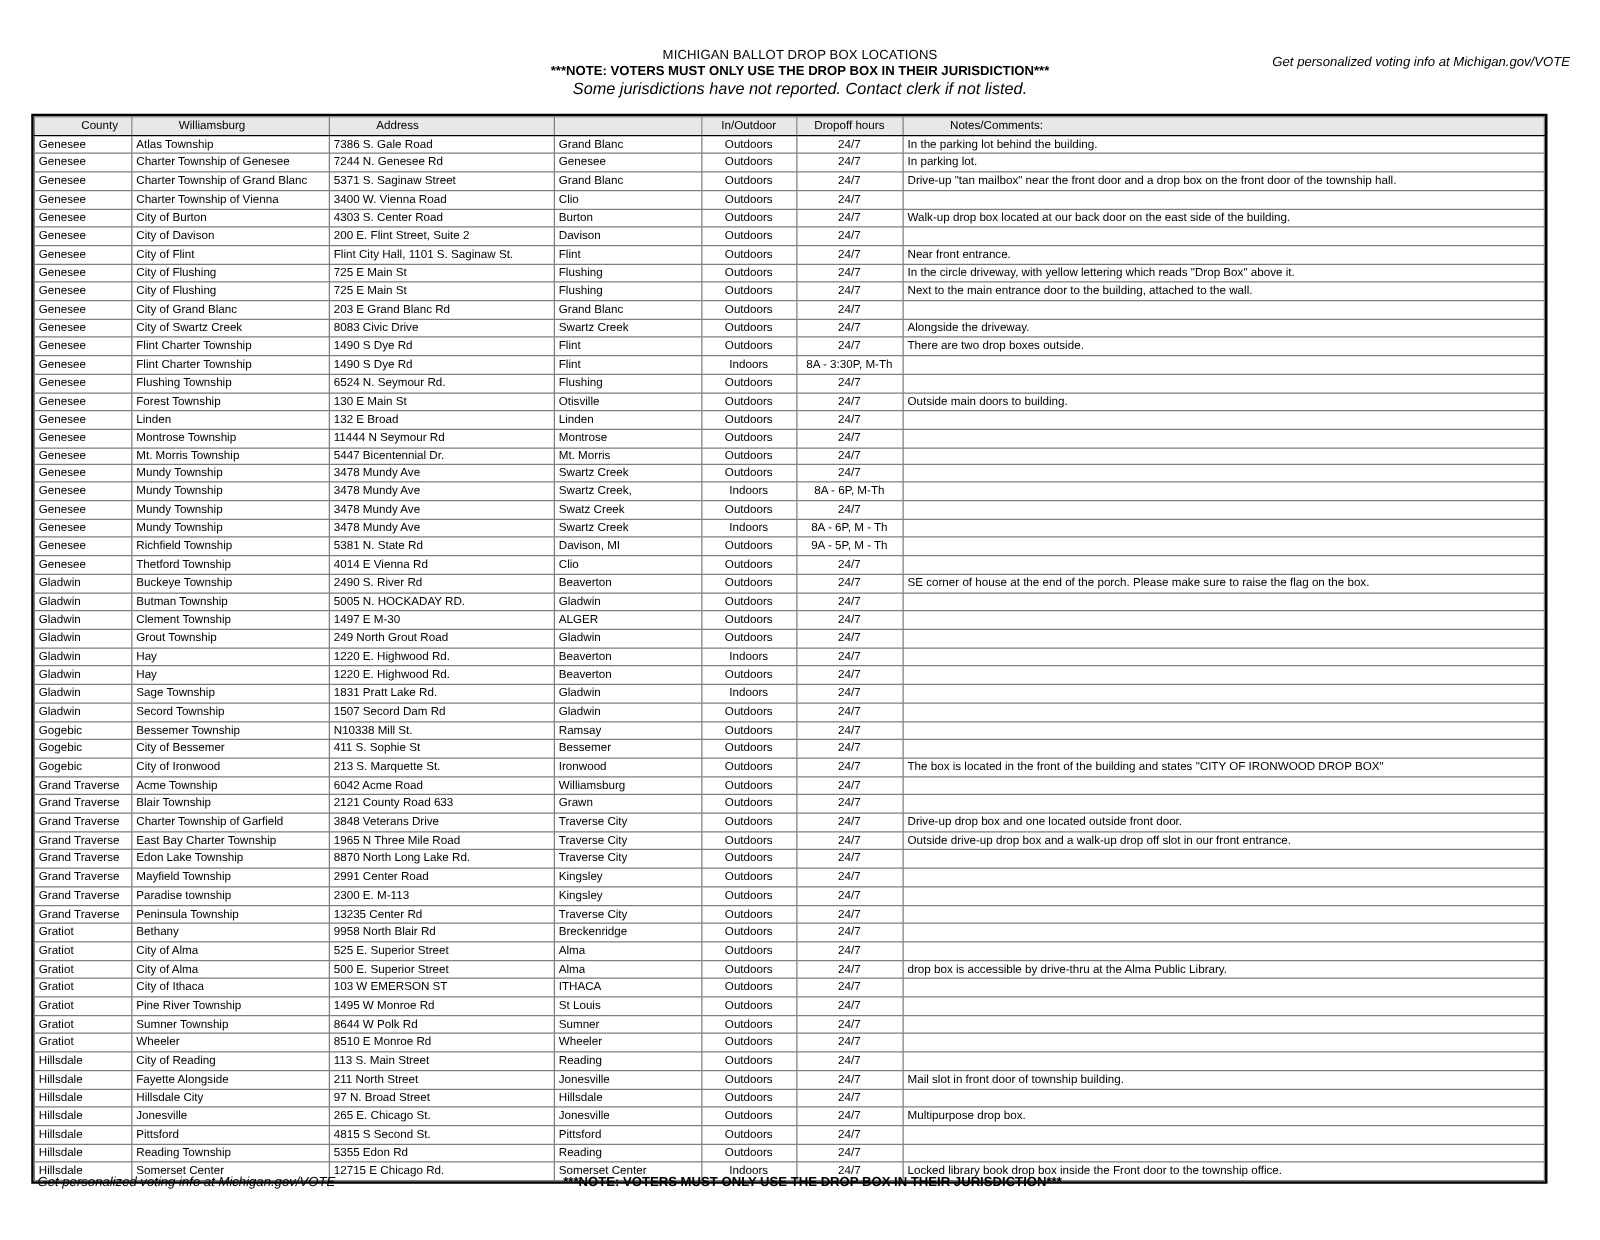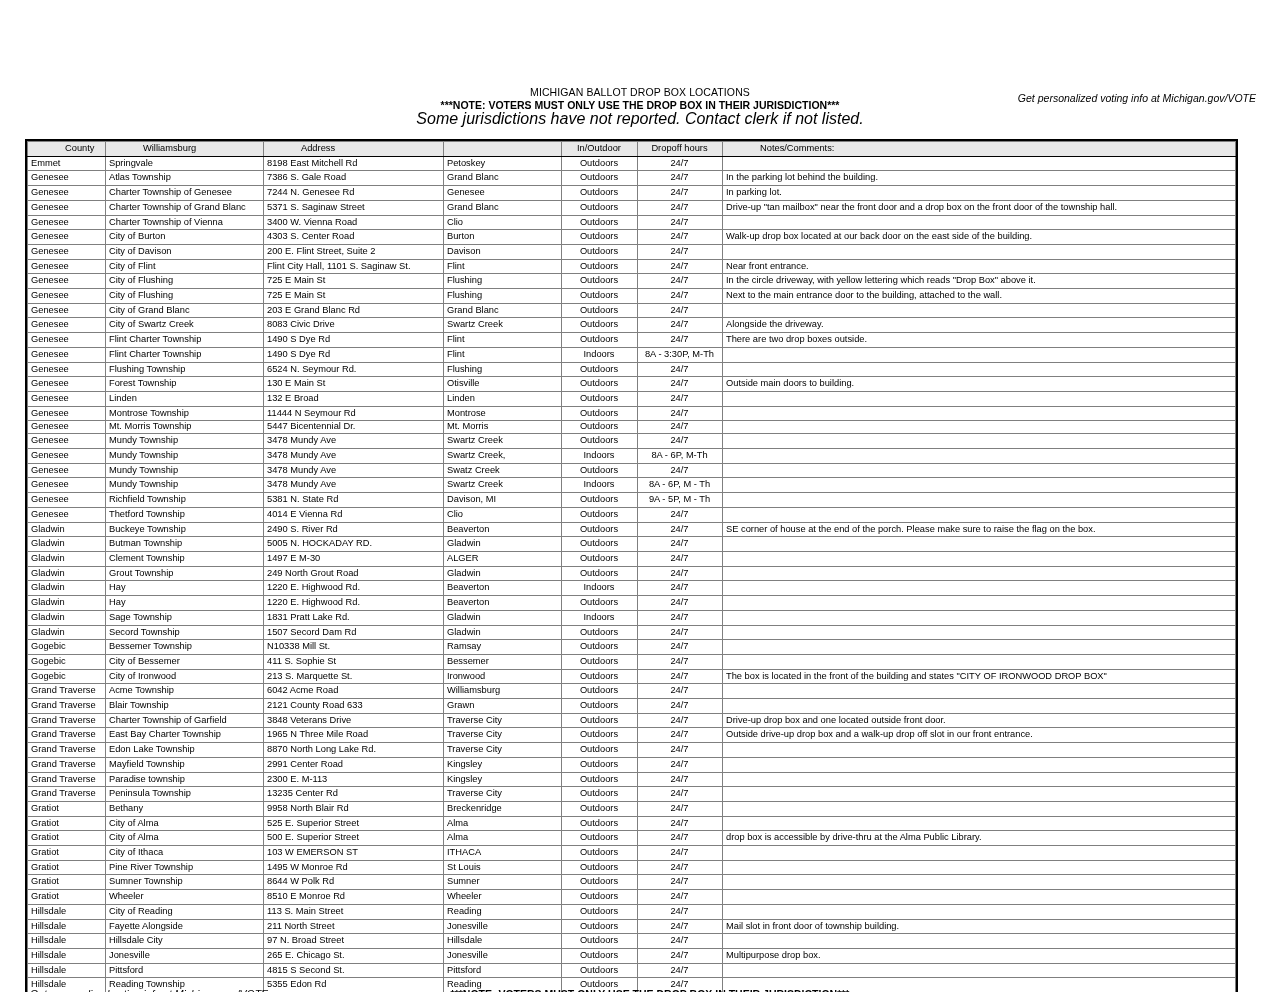--- a/index.html
+++ b/index.html
@@ -14,21 +14,20 @@
     font-family: "Liberation Sans", sans-serif;
     color: #000000;
     overflow: hidden;
     position: relative;
   }
   .page {
     position: relative;
     width: 1280px;
     height: 940px;
     background: #ffffff;
-    margin-top: 48px;
   }
 
   
   .doc-header {
     position: absolute;
     top: 38px;
     left: 0;
     width: 1280px;
     height: 48px;
   }
@@ -44,21 +43,21 @@
     letter-spacing: 0.1px;
     white-space: nowrap;
   }
   .hdr-note {
     font-size: 10.5px;
     line-height: 13px;
     font-weight: bold;
     white-space: nowrap;
   }
   .hdr-sub {
-    font-size: 16px;
+    font-size: 13px;
     line-height: 13px;
     font-style: italic;
     white-space: nowrap;
   }
   .hdr-right {
     position: absolute;
     right: 24px;
     top: 6px;
     font-size: 10.5px;
     font-style: italic;
@@ -173,29 +172,20 @@
           <th>Williamsburg</th>
           <th>Address</th>
           <th></th>
           <th class="ctr">In/Outdoor</th>
           <th class="ctr">Dropoff hours</th>
           <th>Notes/Comments:</th>
         </tr>
       </thead>
       <tbody id="table-body">
           <tr>
-            <td>Emmet</td>
-            <td>Springvale</td>
-            <td>8198 East Mitchell Rd</td>
-            <td>Petoskey</td>
-            <td class="ctr">Outdoors</td>
-            <td class="ctr">24/7</td>
-            <td></td>
-          </tr>
-          <tr>
             <td>Genesee</td>
             <td>Atlas Township</td>
             <td>7386 S. Gale Road</td>
             <td>Grand Blanc</td>
             <td class="ctr">Outdoors</td>
             <td class="ctr">24/7</td>
             <td>In the parking lot behind the building.</td>
           </tr>
           <tr>
             <td>Genesee</td>

